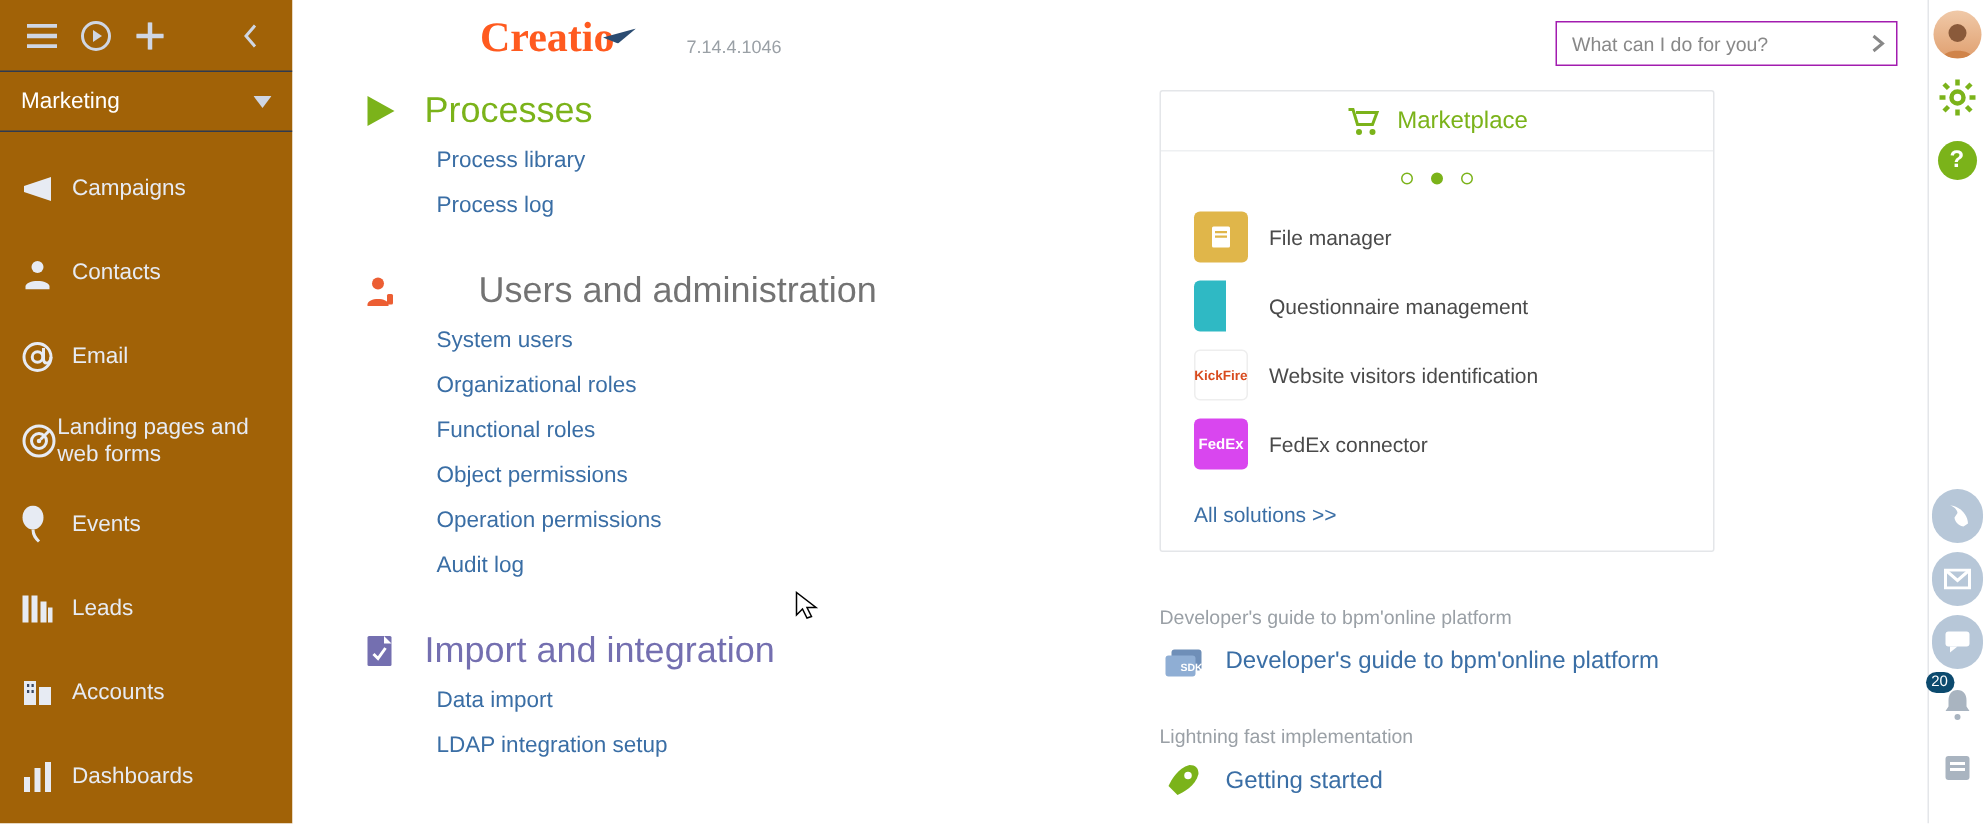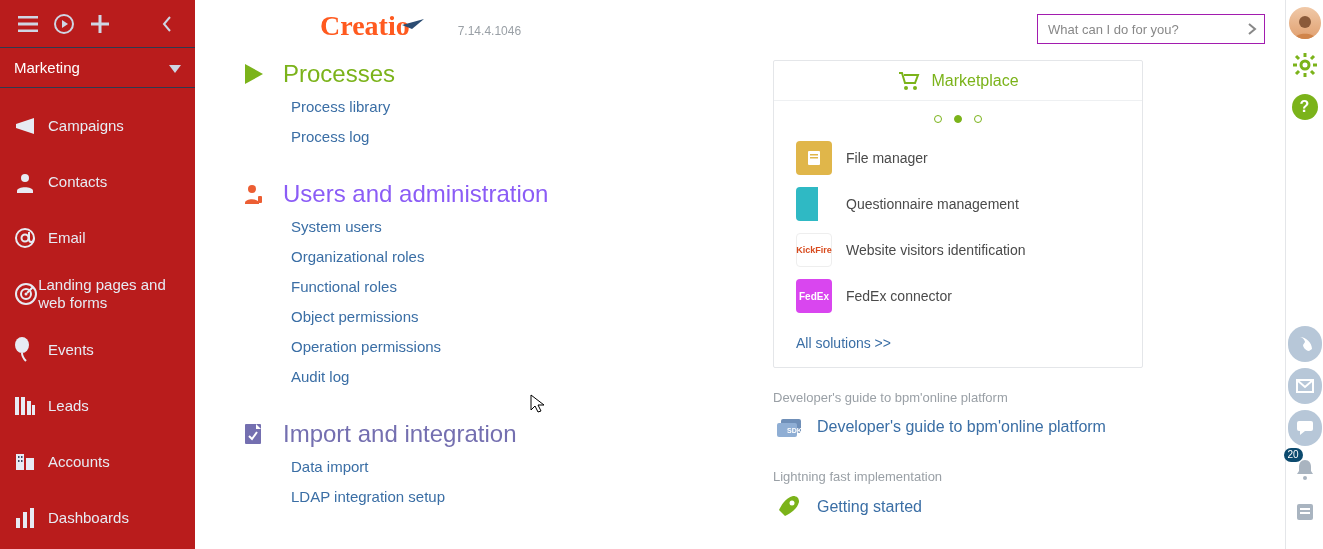--- a/index.html
+++ b/index.html
@@ -11,21 +11,21 @@
   overflow: hidden;
   width: 1323px;
   height: 549px;
   position: relative;
 }
 .sidebar {
   position: absolute;
   left: 0; top: 0;
   width: 195px;
   height: 549px;
-  background: #b91c1c;
+  background: #a16207;
   color: #fff;
 }
 .sidebar-top {
   display: flex;
   align-items: center;
   height: 48px;
   padding: 0 10px;
   border-bottom: 1px solid #2f3a50;
 }
 .sidebar-top .ticon {
@@ -165,21 +165,21 @@
 .section-links a {
   display: block;
   color: #3a6ea5;
   font-size: 15px;
   text-decoration: none;
   margin-bottom: 12px;
   line-height: 18px;
 }
 .sec-processes h2 { color: #7bb31a; }
 .sec-processes .sicon svg { fill: #7bb31a; }
-.sec-users h2 { color: #8b5cf6; }
+.sec-users h2 { color: #737373; margin-left: 36px; }
 .sec-users .sicon svg { fill: #ec5e33; }
 .sec-import h2 { color: #746fb0; }
 .sec-import .sicon svg { fill: #746fb0; }
 
 .marketplace-card {
   border: 1px solid #e4e6e9;
   border-radius: 2px;
   background: #fff;
 }
 .marketplace-head {
@@ -227,21 +227,21 @@
 }
 .mkt-item-label { font-size: 14px; color: #4a4a4a; }
 .all-solutions {
   padding: 6px 22px 16px 22px;
 }
 .all-solutions a {
   color: #3a6ea5;
   text-decoration: none;
   font-size: 14px;
 }
-.info-block { margin-top: 22px; }
+.info-block { margin-top: 36px; }
 .info-sub {
   color: #9aa0a6;
   font-size: 13px;
   margin-bottom: 8px;
 }
 .info-row {
   display: flex;
   align-items: center;
   cursor: pointer;
 }

